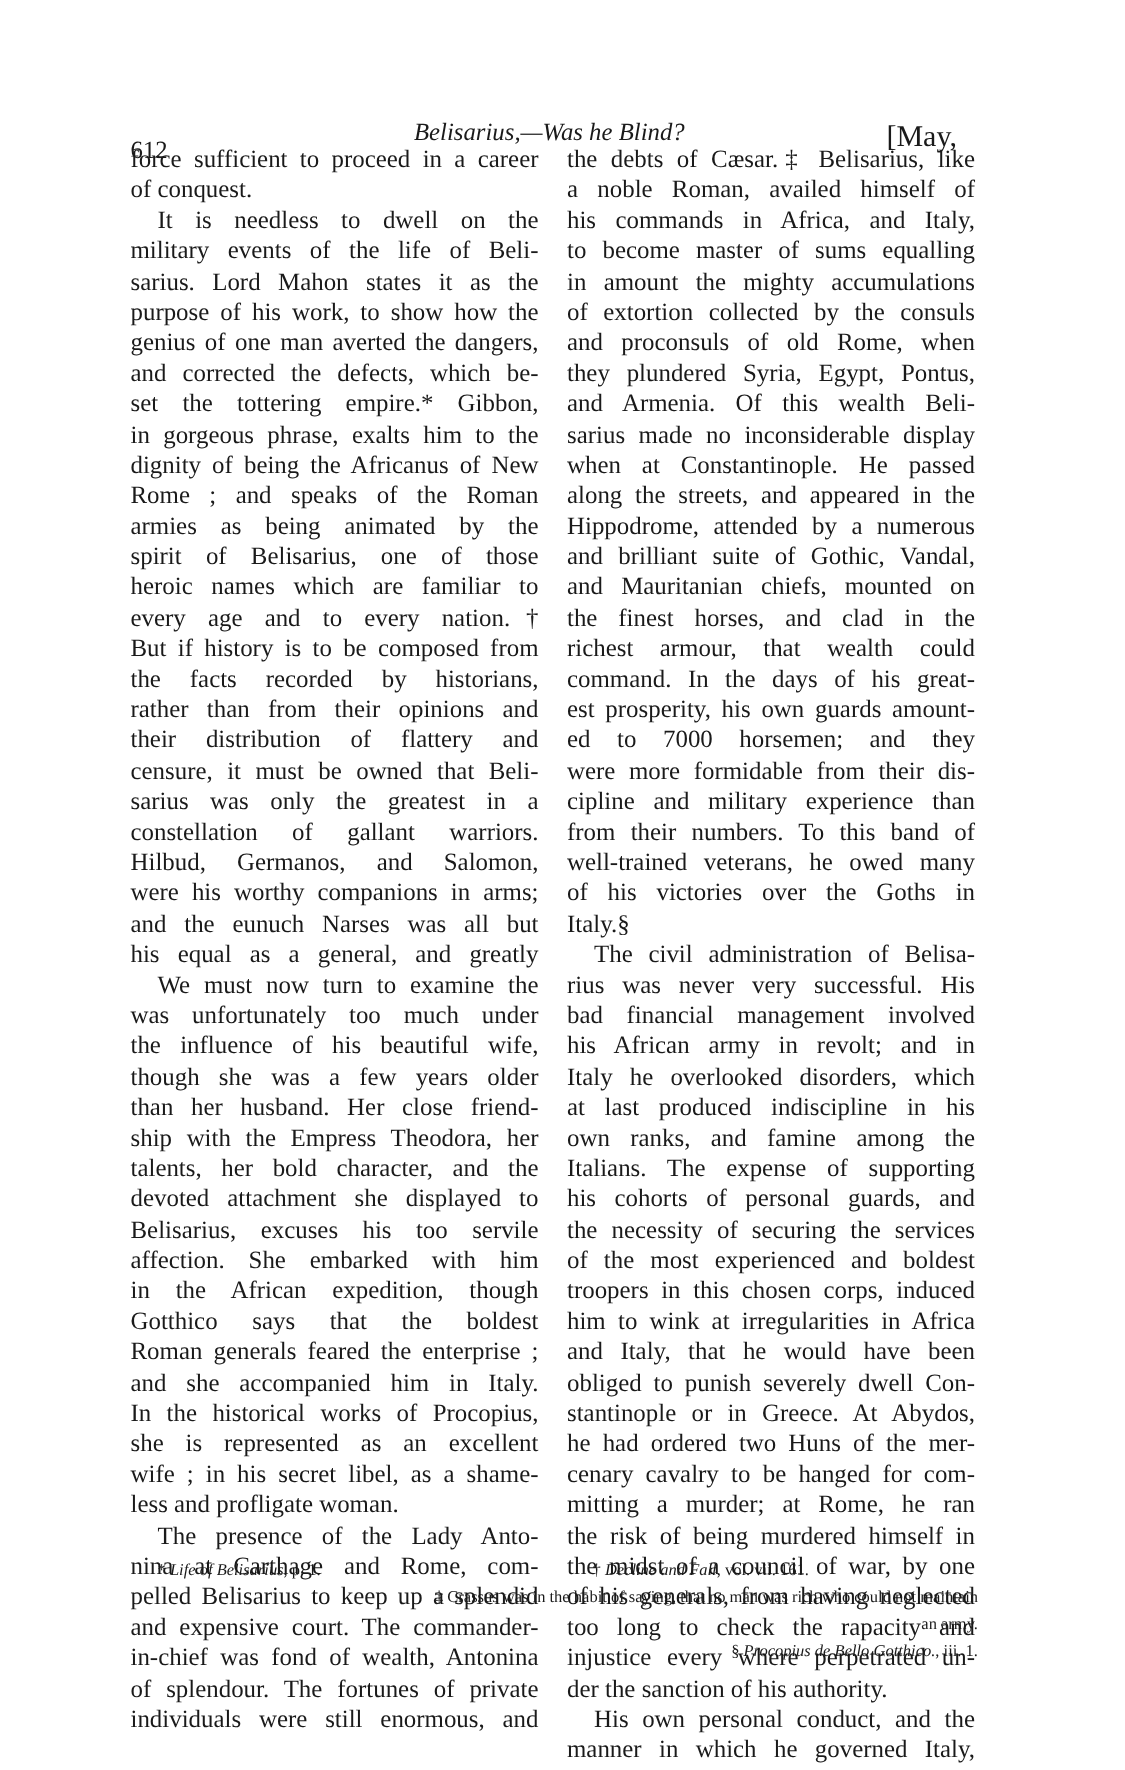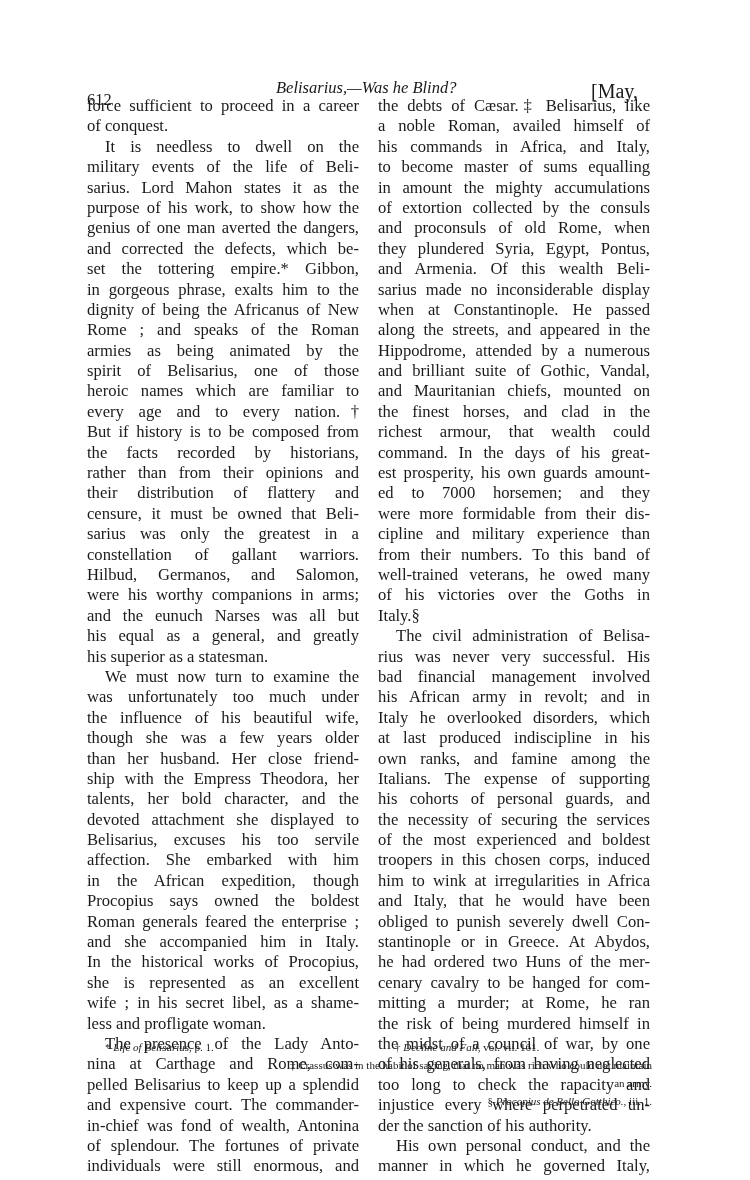--- a/index.html
+++ b/index.html
@@ -55,33 +55,32 @@
     <span class="line">the facts recorded by historians,</span>
     <span class="line">rather than from their opinions and</span>
     <span class="line">their distribution of flattery and</span>
     <span class="line">censure, it must be owned that Beli-</span>
     <span class="line">sarius was only the greatest in a</span>
     <span class="line">constellation of gallant warriors.</span>
     <span class="line">Hilbud, Germanos, and Salomon,</span>
     <span class="line">were his worthy companions in arms;</span>
     <span class="line">and the eunuch Narses was all but</span>
     <span class="line">his equal as a general, and greatly</span>
-    <span class="line last">his superior as a statesman.</span>
     <span class="line indent">We must now turn to examine the</span>
     <span class="line">was unfortunately too much under</span>
     <span class="line">the influence of his beautiful wife,</span>
     <span class="line">though she was a few years older</span>
     <span class="line">than her husband. Her close friend-</span>
     <span class="line">ship with the Empress Theodora, her</span>
     <span class="line">talents, her bold character, and the</span>
     <span class="line">devoted attachment she displayed to</span>
     <span class="line">Belisarius, excuses his too servile</span>
     <span class="line">affection. She embarked with him</span>
     <span class="line">in the African expedition, though</span>
-    <span class="line">Procopius says owned the boldest</span>
+    <span class="line">Gotthico says that the boldest</span>
     <span class="line">Roman generals feared the enterprise ;</span>
     <span class="line">and she accompanied him in Italy.</span>
     <span class="line">In the historical works of Procopius,</span>
     <span class="line">she is represented as an excellent</span>
     <span class="line">wife ; in his secret libel, as a shame-</span>
     <span class="line last">less and profligate woman.</span>
     <span class="line indent">The presence of the Lady Anto-</span>
     <span class="line">nina at Carthage and Rome, com-</span>
     <span class="line">pelled Belisarius to keep up a splendid</span>
     <span class="line">and expensive court. The commander-</span>

